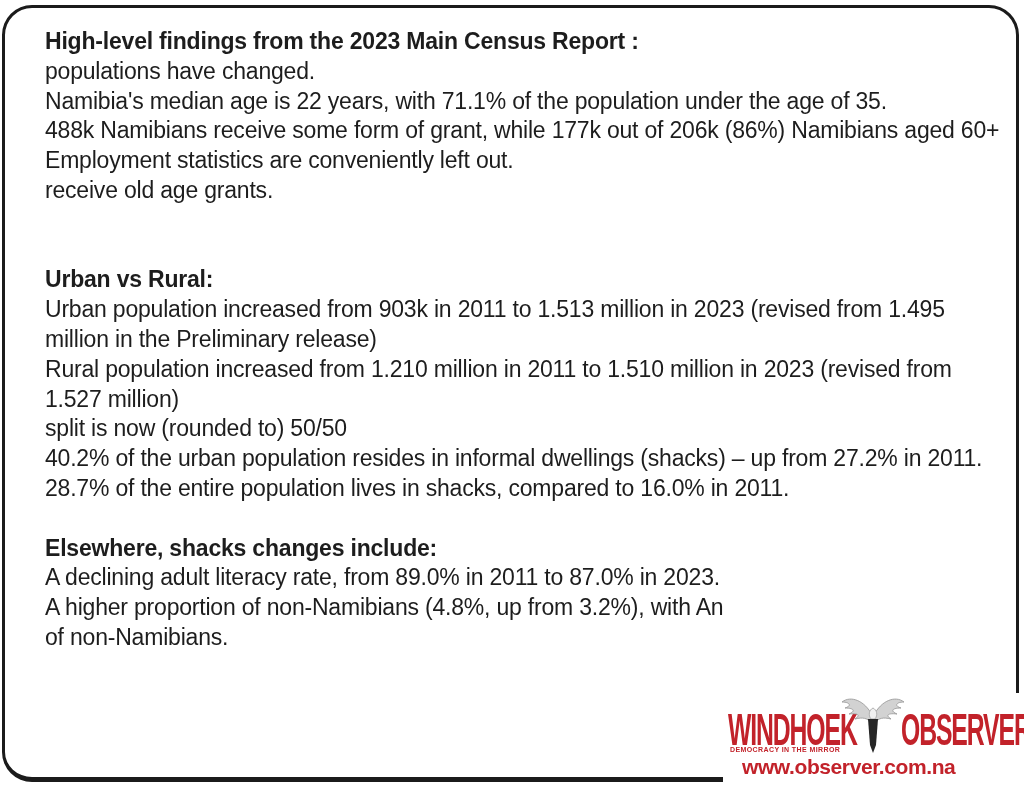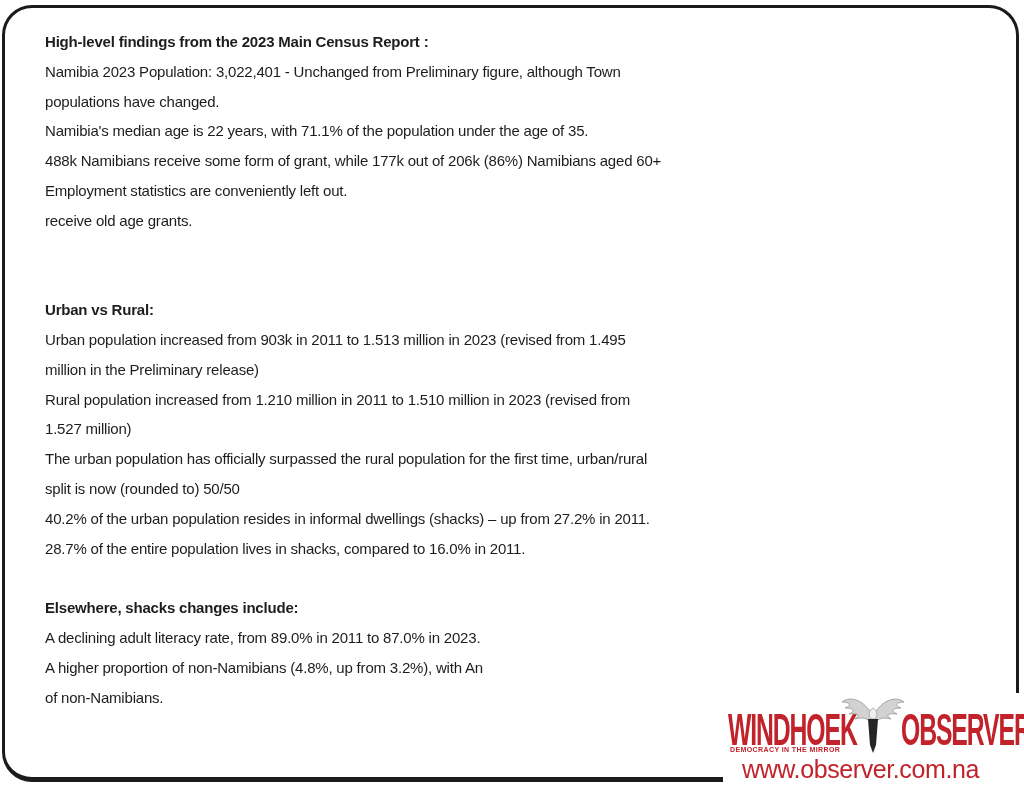--- a/index.html
+++ b/index.html
@@ -12,61 +12,59 @@
     font-family:"Liberation Sans", sans-serif;}
   .stage{position:relative;width:1024px;height:788px;background:#fff;}
 
   
   .frame{position:absolute;left:2px;top:5px;width:1017px;height:777px;
     border:3px solid var(--frame);border-bottom-width:5px;border-radius:30px;
     z-index:1;}
 
   
   .text-block{position:absolute;left:45px;top:27px;right:6px;z-index:2;
-    color:var(--ink);font-size:15px;letter-spacing:-0.2px;}
+    color:var(--ink);font-size:23px;letter-spacing:-0.2px;}
   .line{height:29.8px;line-height:29.8px;white-space:nowrap;}
   .line.bold{font-weight:bold;}
 
   
   .logo-box{position:absolute;left:723px;top:693px;width:301px;height:100px;
     background:#ffffff;z-index:5;overflow:hidden;}
   .logo-word{position:absolute;top:11px;color:var(--brand);font-weight:bold;
     font-size:45px;letter-spacing:-2px;transform:scaleX(0.55);
     transform-origin:left top;white-space:nowrap;}
   .logo-word.w1{left:5px;}
   .logo-word.w2{left:178px;}
   .eagle{position:absolute;left:116px;top:0px;}
   .tagline{position:absolute;left:7px;top:53px;color:var(--brand);
     font-weight:bold;font-size:7px;letter-spacing:0.4px;white-space:nowrap;}
   .website{position:absolute;left:19px;top:62px;color:var(--brand);
-    font-weight:normal;font-size:25px;letter-spacing:-0.4px;white-space:nowrap;}
+    font-weight:bold;font-size:21px;letter-spacing:-0.4px;white-space:nowrap;}
 </style>
 </head>
 <body>
 
 <div class="stage">
 
   <div class="frame"></div>
 
   <div class="text-block">
     <div class="line bold">High-level findings from the 2023 Main Census Report :</div>
-    <div class="line">Namibia 2023 Population: 3,022,401 - Unchanged from Preliminary figure, although Town</div>
     <div class="line">populations have changed.</div>
     <div class="line">Namibia's median age is 22 years, with 71.1% of the population under the age of 35.</div>
     <div class="line">488k Namibians receive some form of grant, while 177k out of 206k (86%) Namibians aged 60+</div>
     <div class="line">Employment statistics are conveniently left out.</div>
     <div class="line">receive old age grants.</div>
     <div class="line"></div>
     <div class="line"></div>
     <div class="line bold">Urban vs Rural:</div>
     <div class="line">Urban population increased from 903k in 2011 to 1.513 million in 2023 (revised from 1.495</div>
     <div class="line">million in the Preliminary release)</div>
     <div class="line">Rural population increased from 1.210 million in 2011 to 1.510 million in 2023 (revised from</div>
     <div class="line">1.527 million)</div>
-    <div class="line">The urban population has officially surpassed the rural population for the first time, urban/rural</div>
     <div class="line">split is now (rounded to) 50/50</div>
     <div class="line">40.2% of the urban population resides in informal dwellings (shacks) – up from 27.2% in 2011.</div>
     <div class="line">28.7% of the entire population lives in shacks, compared to 16.0% in 2011.</div>
     <div class="line"></div>
     <div class="line bold">Elsewhere, shacks changes include:</div>
     <div class="line">A declining adult literacy rate, from 89.0% in 2011 to 87.0% in 2023.</div>
     <div class="line">A higher proportion of non-Namibians (4.8%, up from 3.2%), with An</div>
     <div class="line">of non-Namibians.</div>
   </div>
 

